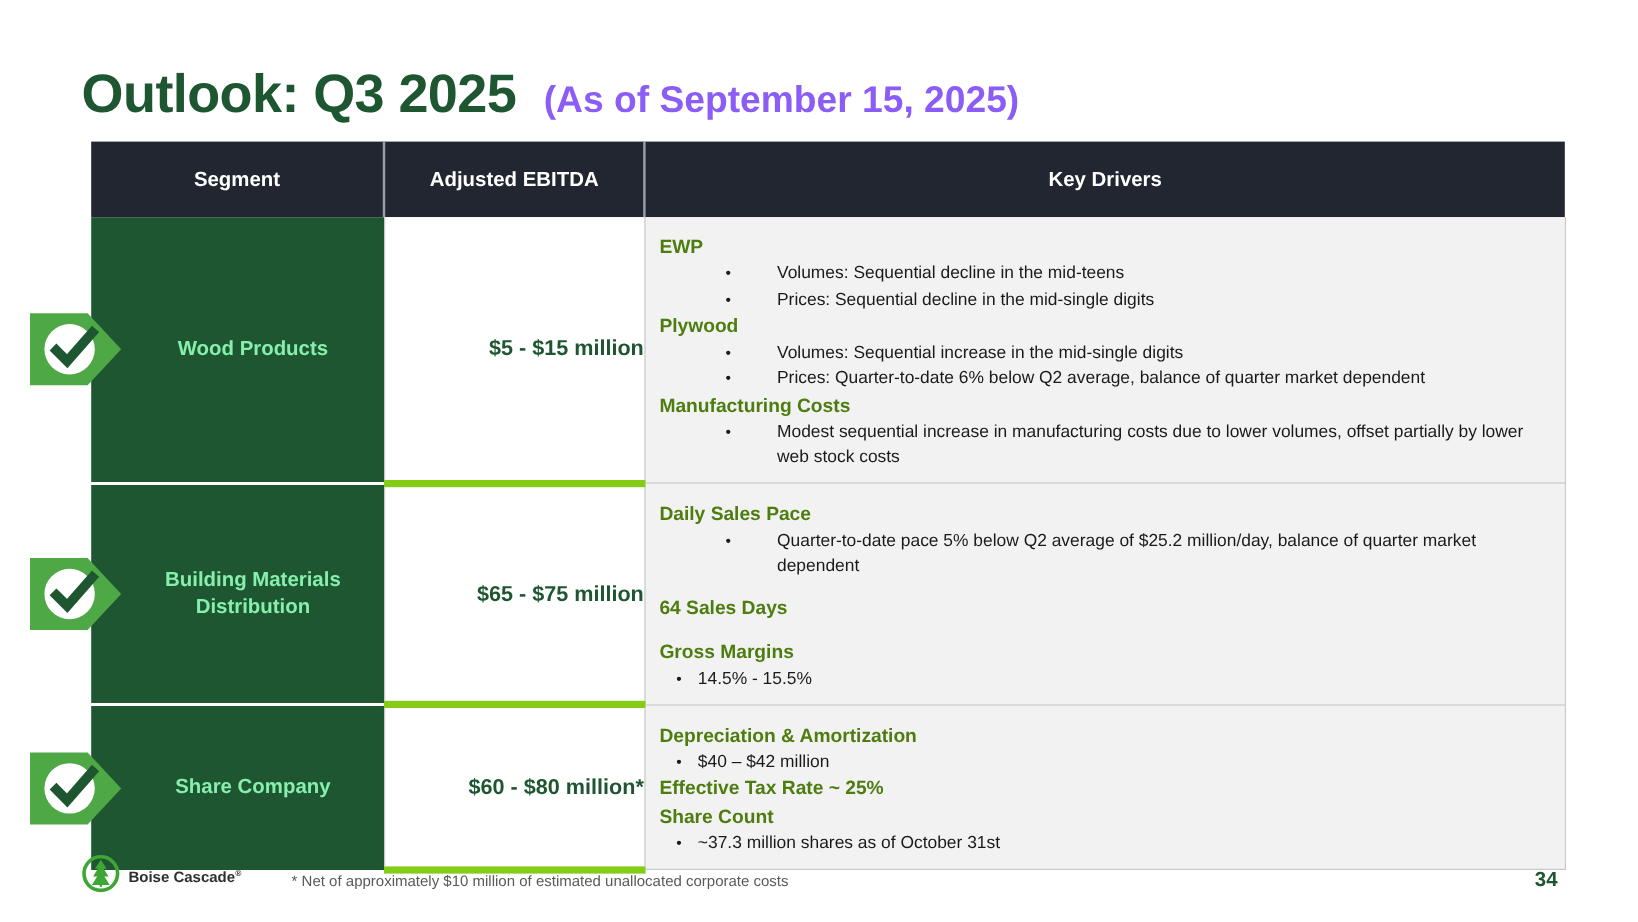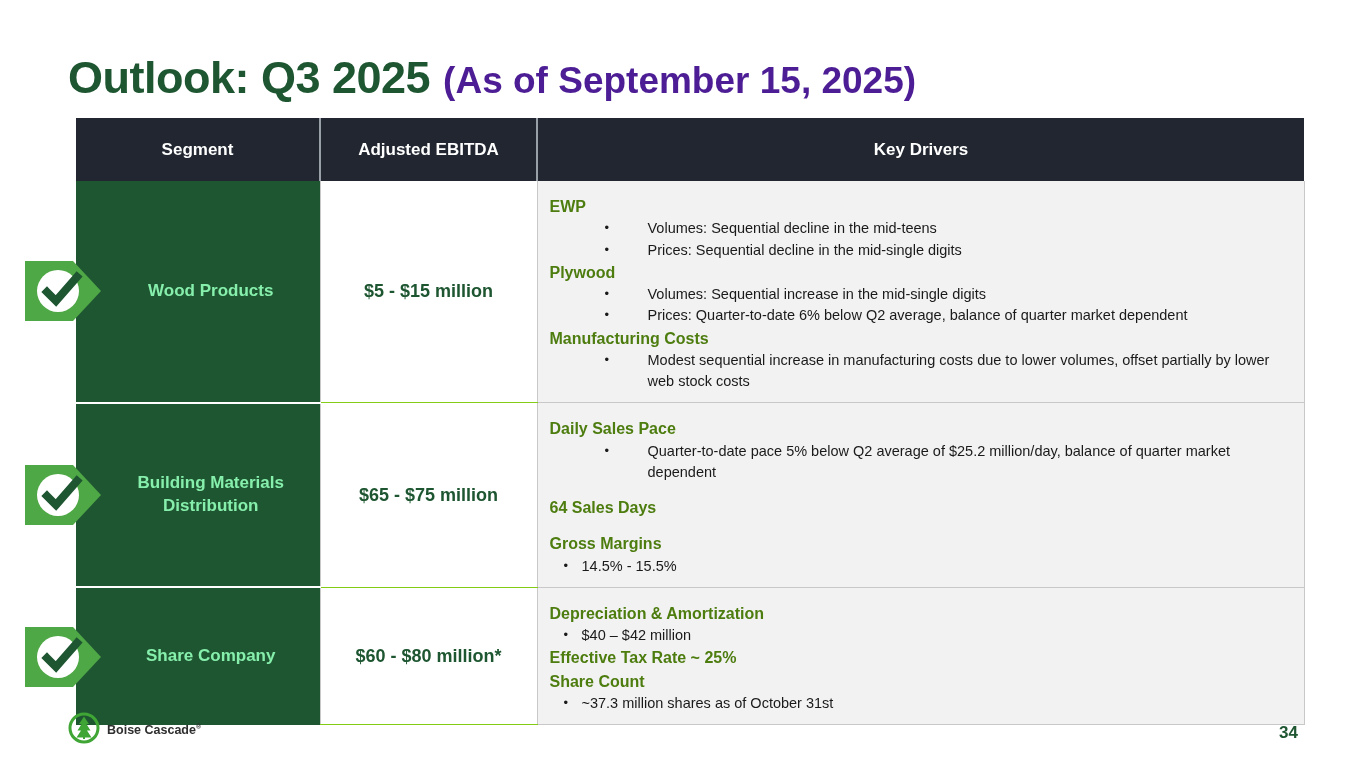--- a/index.html
+++ b/index.html
@@ -21,24 +21,24 @@
     left: 68px; top: 52px;
     white-space: nowrap;
   }
   .title-main {
     font-size: 45px;
     font-weight: bold;
     color: #1E5631;
     letter-spacing: -0.5px;
   }
   .title-sub {
-    font-size: 37px;
-    font-weight: bold;
-    color: #4c1d95;
-    margin-left: 13px;
+    font-size: 31px;
+    font-weight: bold;
+    color: #8b5cf6;
+    margin-left: 23px;
   }
 
   
   .table {
     position: absolute;
     left: 76px; top: 118px;
     width: 1228px;
     border-collapse: collapse;
     table-layout: fixed;
   }
@@ -70,24 +70,24 @@
     line-height: 1.35;
     position: relative;
     border-bottom: 2px solid #ffffff;
     padding-left: 26px;
   }
   .cell-ebitda {
     background: #ffffff;
     color: #1E5631;
     font-size: 18px;
     font-weight: bold;
-    text-align: center;
+    text-align: right;
     border-left: 1px solid #c8c8c8;
     border-right: 1px solid #c8c8c8;
-    border-bottom: 1px solid #84cc16;
+    border-bottom: 6px solid #84cc16;
   }
   .cell-kd {
     background: #F2F2F2;
     color: #1a1a1a;
     font-size: 14.5px;
     vertical-align: top;
     padding: 14px 14px 10px 12px;
     border-bottom: 1px solid #c8c8c8;
     border-right: 1px solid #c8c8c8;
   }
@@ -267,15 +267,16 @@
     <span>
       <svg width="32" height="32" viewBox="0 0 32 32">
         <circle cx="16" cy="16" r="14" fill="none" stroke="#3FA535" stroke-width="3"></circle>
         <path d="M16 4.5 L11 12 L13.6 12 L9.5 18.5 L13 18.5 L8.5 25.5 L23.5 25.5 L19 18.5 L22.5 18.5 L18.4 12 L21 12 Z" fill="#3FA535"></path>
         <rect x="15" y="19" width="2" height="8" fill="#3FA535"></rect>
       </svg>
     </span>
     <span class="logo-text"><span>Boise Cascade</span><sup>®</sup></span>
   </div>
 
+  <div class="footnote">* Net of approximately $10 million of estimated unallocated corporate costs</div>
   <div class="page-num">34</div>
 
 </div>
 
 </body></html>

